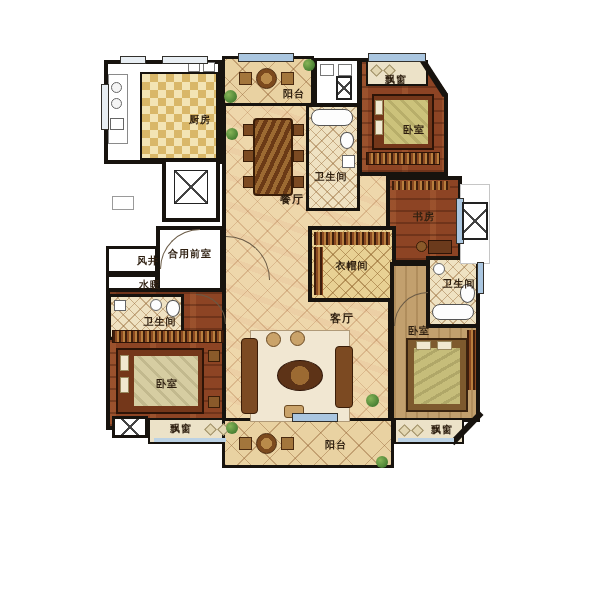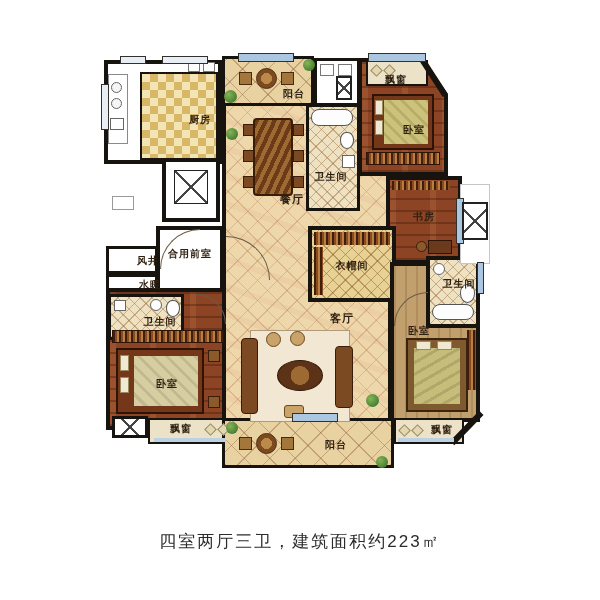--- a/index.html
+++ b/index.html
@@ -214,15 +214,14 @@
   <span class="lbl" style="left:352px;top:265px;">衣帽间</span>
   <span class="lbl big" style="left:342px;top:318px;">客厅</span>
   <span class="lbl" style="left:190px;top:253px;">合用前室</span>
   <span class="lbl" style="left:148px;top:260px;">风井</span>
   <span class="lbl" style="left:150px;top:284px;">水暖</span>
   <span class="lbl" style="left:160px;top:321px;">卫生间</span>
   <span class="lbl" style="left:167px;top:383px;">卧室</span>
   <span class="lbl" style="left:181px;top:428px;">飘窗</span>
   <span class="lbl" style="left:336px;top:444px;">阳台</span>
 
-  <div class="caption cap2">四室两厅三卫，建筑面积约223㎡</div>
 
 </div>
 
 </body></html>

